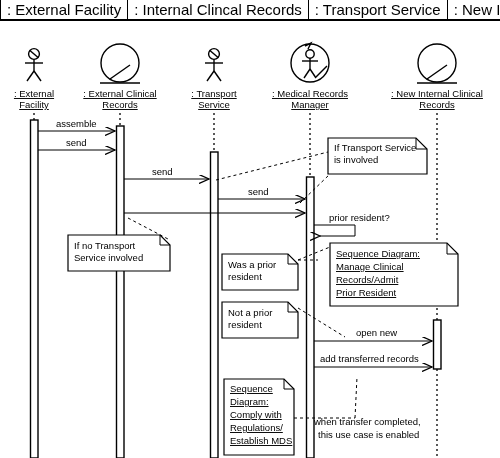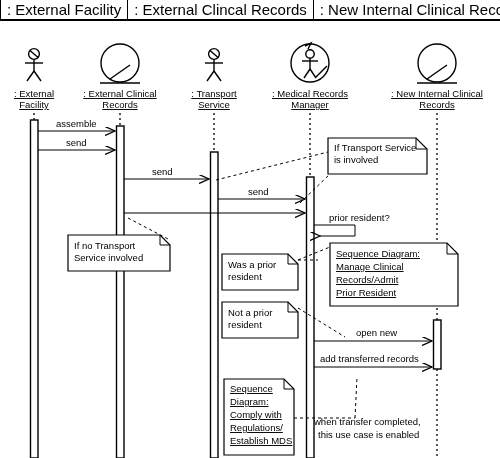--- a/index.html
+++ b/index.html
@@ -30,21 +30,22 @@
   .notebox{fill:#fff;stroke:#000;stroke-width:1.2;}
   .fig{stroke:#000;fill:none;stroke-width:1.4;}
 </style>
 </head>
 <body>
 
 <div id="page">
 
   <div id="tabbar">
     <div class="tab">: External Facility</div>
-    <div class="tab">: External Clincal Records</div>
+    <div class="tab">: Internal Clincal Records</div>
+    <div class="tab">: Transport Service</div>
     <div class="tab">: New Internal Clinical Records</div>
   </div>
 
   <div id="canvas">
   <svg width="500" height="437" viewBox="0 0 500 437" xmlns="http://www.w3.org/2000/svg">
     <defs>
       <marker id="ah" markerWidth="11" markerHeight="9" refX="10" refY="4.5" orient="auto" markerUnits="userSpaceOnUse">
         <path d="M0,0 L10,4.5 L0,9" fill="none" stroke="#000" stroke-width="1.3"></path>
       </marker>
       <marker id="ahL" markerWidth="11" markerHeight="9" refX="1" refY="4.5" orient="auto" markerUnits="userSpaceOnUse">

